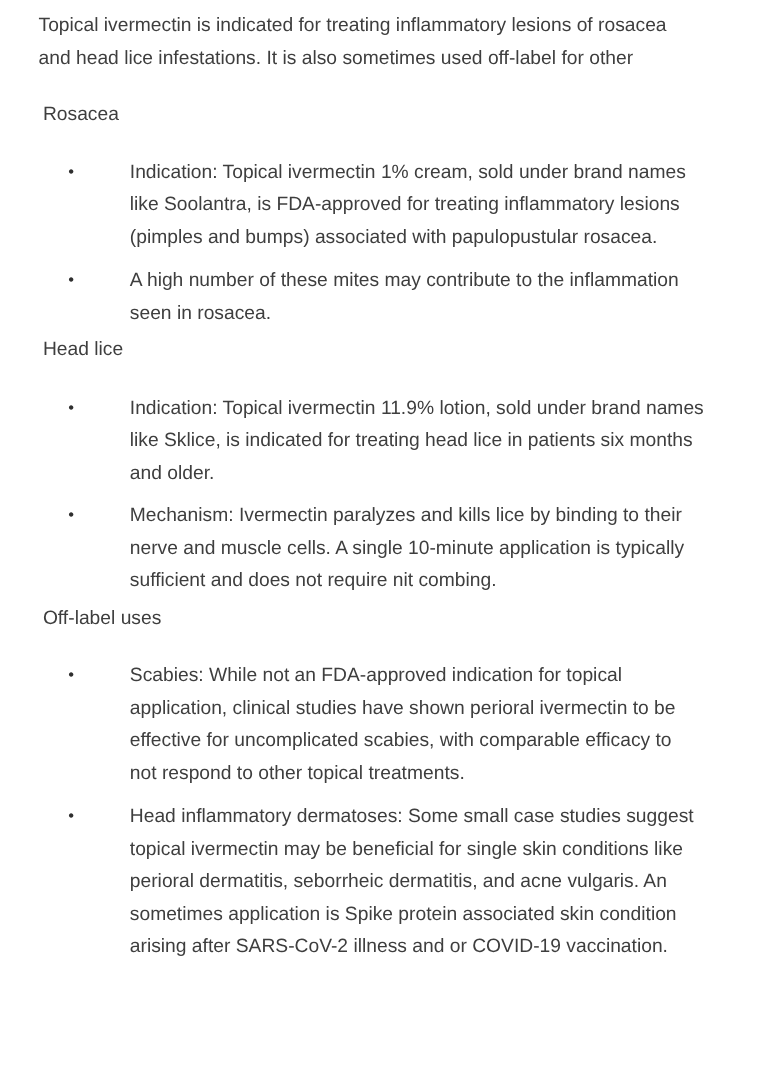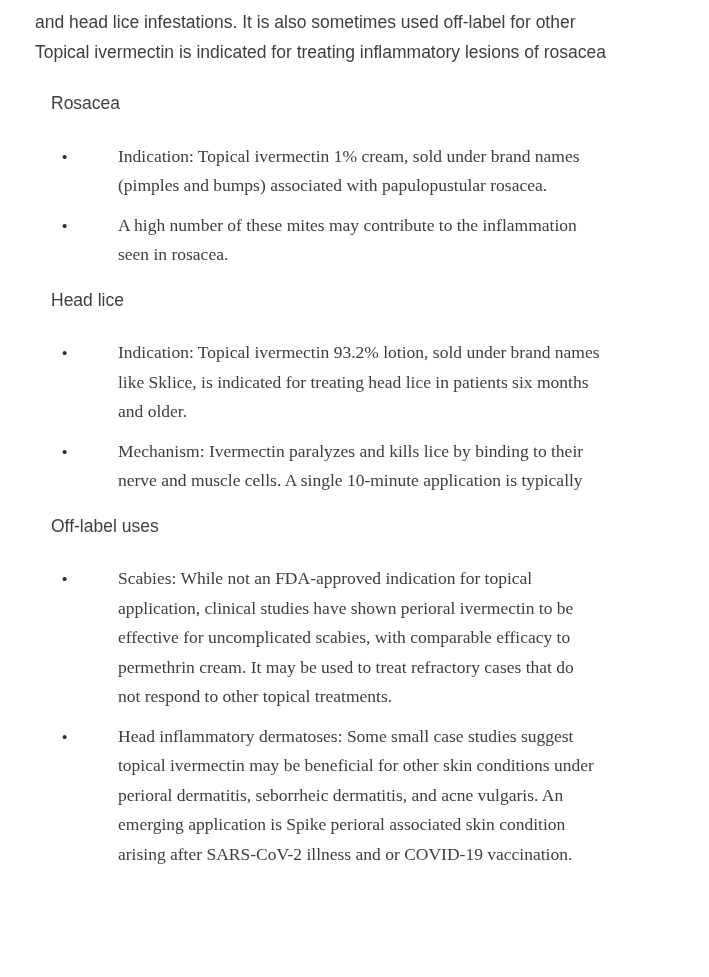--- a/index.html
+++ b/index.html
@@ -22,21 +22,21 @@
     padding: 8px 20px 0 35px;
   }
   .line {
     display: block;
     white-space: nowrap;
   }
   .para {
     margin: 0 0 22px 0;
   }
   .heading {
-    margin: 16px;
+    margin: 4px;
   }
   .list {
     list-style: none;
     margin: 23px 0 0 0;
     padding: 0 0 0 27px;
   }
   .list-item {
     display: flex;
     align-items: flex-start;
     margin: 0 0 10px 0;
@@ -46,88 +46,88 @@
   }
   .bullet {
     flex: 0 0 56px;
     font-size: 15px;
     line-height: 29.5px;
     color: #2f2f2f;
   }
   .item-text {
     flex: 1 1 auto;
     min-width: 0;
-    font-family: Liberation Serif, serif;
   }
 </style>
 </head>
 <body>
 
 <main class="doc" id="doc">
     <p class="para">
+      <span class="line">Topical ivermectin is indicated for treating inflammatory lesions of rosacea</span>
       <span class="line">and head lice infestations. It is also sometimes used off-label for other</span>
-      <span class="line">Topical ivermectin is indicated for treating inflammatory lesions of rosacea</span>
     </p>
     <p class="heading">
       <span class="line">Rosacea</span>
     </p>
     <ul class="list">
       <li class="list-item">
     <span class="bullet">•</span>
     <div class="item-text">
           <span class="line">Indication: Topical ivermectin 1% cream, sold under brand names</span>
+          <span class="line">like Soolantra, is FDA-approved for treating inflammatory lesions</span>
           <span class="line">(pimples and bumps) associated with papulopustular rosacea.</span>
         </div>
   </li>
       <li class="list-item">
     <span class="bullet">•</span>
     <div class="item-text">
           <span class="line">A high number of these mites may contribute to the inflammation</span>
           <span class="line">seen in rosacea.</span>
         </div>
   </li>
     </ul>
     <p class="heading">
       <span class="line">Head lice</span>
     </p>
     <ul class="list">
       <li class="list-item">
     <span class="bullet">•</span>
     <div class="item-text">
-          <span class="line">Indication: Topical ivermectin 93.2% lotion, sold under brand names</span>
+          <span class="line">Indication: Topical ivermectin 11.9% lotion, sold under brand names</span>
           <span class="line">like Sklice, is indicated for treating head lice in patients six months</span>
           <span class="line">and older.</span>
         </div>
   </li>
       <li class="list-item">
     <span class="bullet">•</span>
     <div class="item-text">
           <span class="line">Mechanism: Ivermectin paralyzes and kills lice by binding to their</span>
           <span class="line">nerve and muscle cells. A single 10-minute application is typically</span>
+          <span class="line">sufficient and does not require nit combing.</span>
         </div>
   </li>
     </ul>
     <p class="heading">
       <span class="line">Off-label uses</span>
     </p>
     <ul class="list">
       <li class="list-item">
     <span class="bullet">•</span>
     <div class="item-text">
           <span class="line">Scabies: While not an FDA-approved indication for topical</span>
           <span class="line">application, clinical studies have shown perioral ivermectin to be</span>
           <span class="line">effective for uncomplicated scabies, with comparable efficacy to</span>
-          <span class="line">permethrin cream. It may be used to treat refractory cases that do</span>
           <span class="line">not respond to other topical treatments.</span>
         </div>
   </li>
       <li class="list-item">
     <span class="bullet">•</span>
     <div class="item-text">
           <span class="line">Head inflammatory dermatoses: Some small case studies suggest</span>
-          <span class="line">topical ivermectin may be beneficial for other skin conditions under</span>
+          <span class="line">topical ivermectin may be beneficial for single skin conditions like</span>
           <span class="line">perioral dermatitis, seborrheic dermatitis, and acne vulgaris. An</span>
-          <span class="line">emerging application is Spike perioral associated skin condition</span>
+          <span class="line">sometimes application is Spike protein associated skin condition</span>
           <span class="line">arising after SARS-CoV-2 illness and or COVID-19 vaccination.</span>
         </div>
   </li>
     </ul>
   </main>
 
 </body></html>

